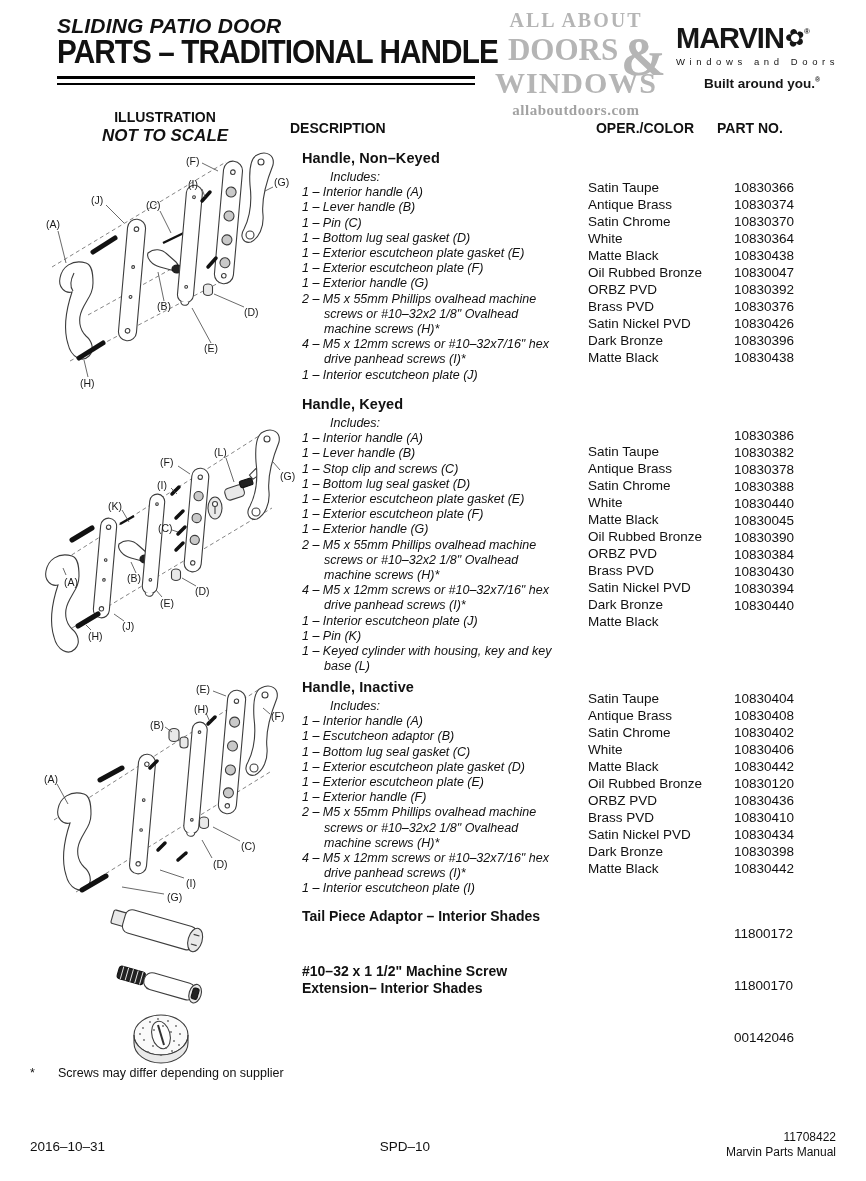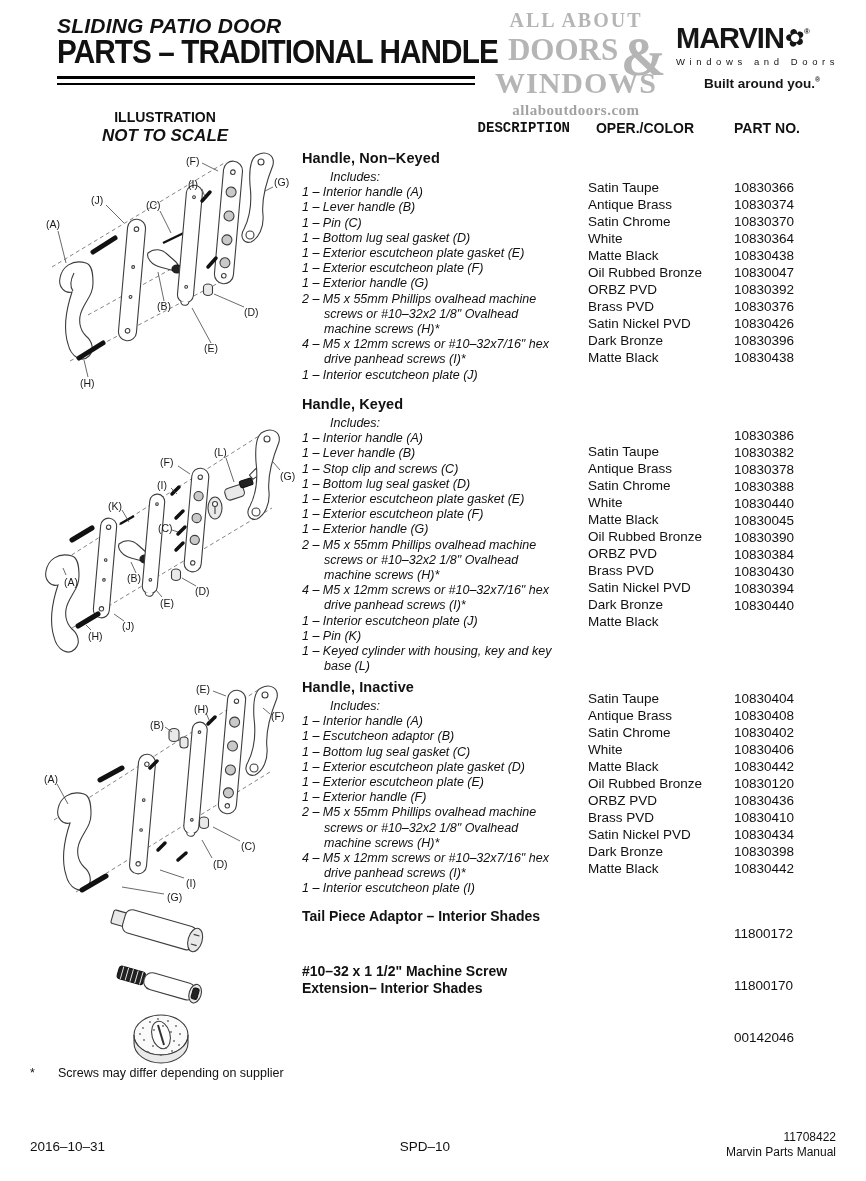--- a/index.html
+++ b/index.html
@@ -28,43 +28,43 @@
   .rose{font-family:"DejaVu Sans",sans-serif;font-size:24px;vertical-align:2px;margin-left:1px;display:inline-block;transform:rotate(-15deg);}
   .reg{font-size:8px;vertical-align:14px;}
   .brand-sub{font-size:9.5px;letter-spacing:4.6px;margin-top:1px;white-space:nowrap;}
   .brand-tag{font-size:13.5px;font-weight:bold;margin-top:9px;margin-left:28px;}
   .reg2{font-size:7px;vertical-align:6px;}
 
   
   .hdr{font-weight:bold;font-size:14px;}
   .illus-hdr{left:100px;top:109px;width:130px;text-align:center;}
   .illus-hdr .nts{font-size:17px;font-style:italic;font-weight:bold;margin-top:1px;}
-  .desc-hdr{left:302px;top:120px;width:268px;text-align:right;font-family:Liberation Mono, monospace;}
+  .desc-hdr{left:290px;top:120px;width:268px;text-align:left;}
   .oper-hdr{left:575px;top:120px;width:140px;text-align:center;}
-  .part-hdr{left:717px;top:120px;width:100px;text-align:center;}
+  .part-hdr{left:717px;top:120px;width:100px;}
 
   
   .desc{left:302px;width:252px;}
   .sec-title{font-weight:bold;font-size:14.5px;margin-bottom:4px;letter-spacing:.1px;}
   .inc-label{font-style:italic;font-size:12.5px;line-height:15.2px;margin-left:28px;}
   .inc{font-style:italic;font-size:12.5px;line-height:15.2px;padding-left:22px;text-indent:-22px;}
 
   
   .colcol{left:588px;width:145px;font-size:13.5px;line-height:17px;}
   .partcol{left:734px;width:90px;font-size:13.5px;line-height:17px;}
 
   
   .xtitle{font-weight:bold;font-size:14px;line-height:17px;}
   .xpart{font-size:13.5px;}
 
   
   .footnote{left:30px;top:1066px;font-size:12.5px;}
   .fn-mark{display:inline-block;width:28px;}
   .f-date{left:30px;top:1139px;font-size:13.5px;}
-  .f-page{left:0;top:1139px;width:810px;text-align:center;font-size:13.5px;padding-left:20px;}
+  .f-page{left:0;top:1139px;width:810px;text-align:center;font-size:13.5px;}
   .f-right{right:30px;top:1130px;text-align:right;font-size:12px;line-height:15px;}
 
   
   svg{overflow:visible;}
   .part *{fill:#fff;stroke:#3d3d3d;stroke-width:1.1;}
   .part line{fill:none;}
   .g{fill:#c9c9c9;}
   .lt{fill:#e9e9e9;}
   .dk{fill:#222;stroke:#111;}
   .dash line{stroke:#777;stroke-width:.9;stroke-dasharray:4 3;}

